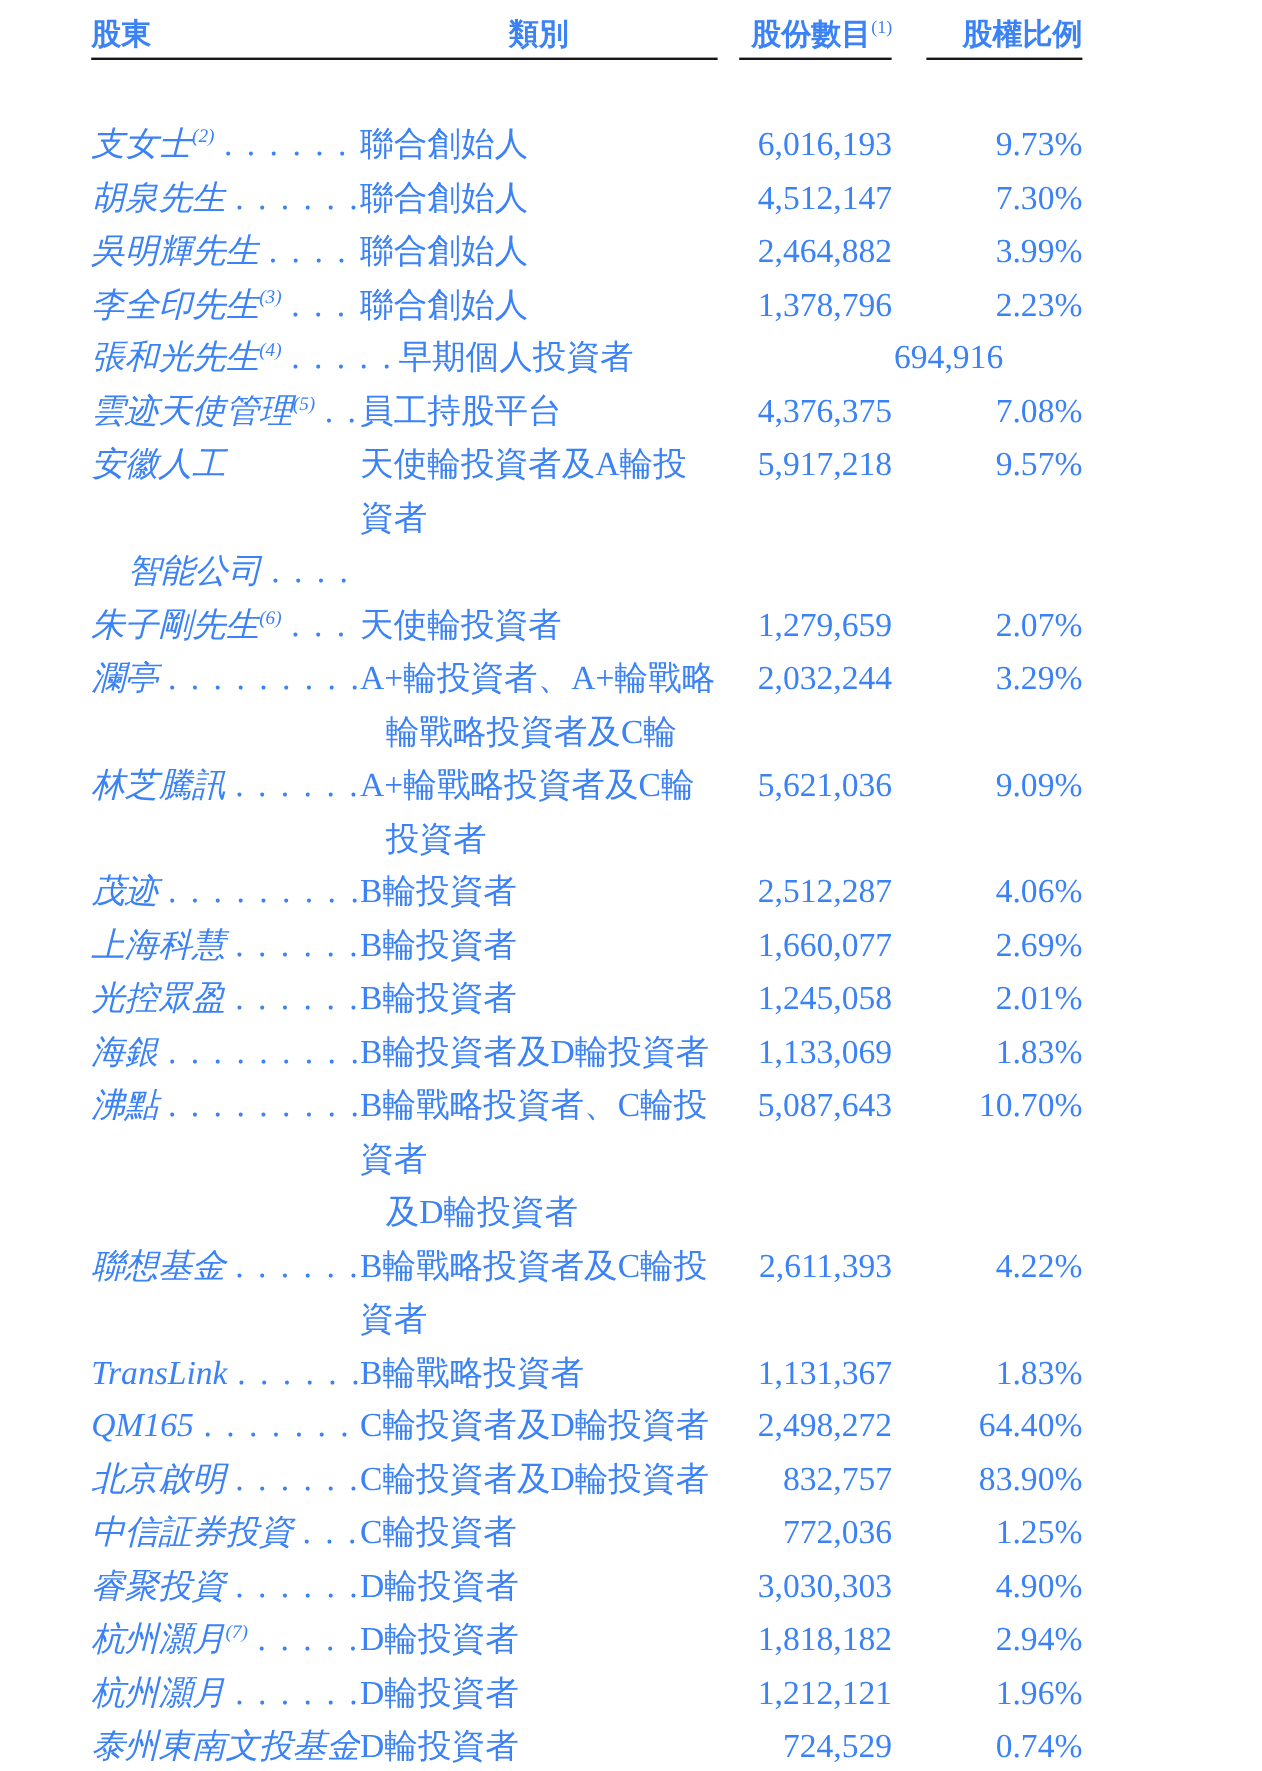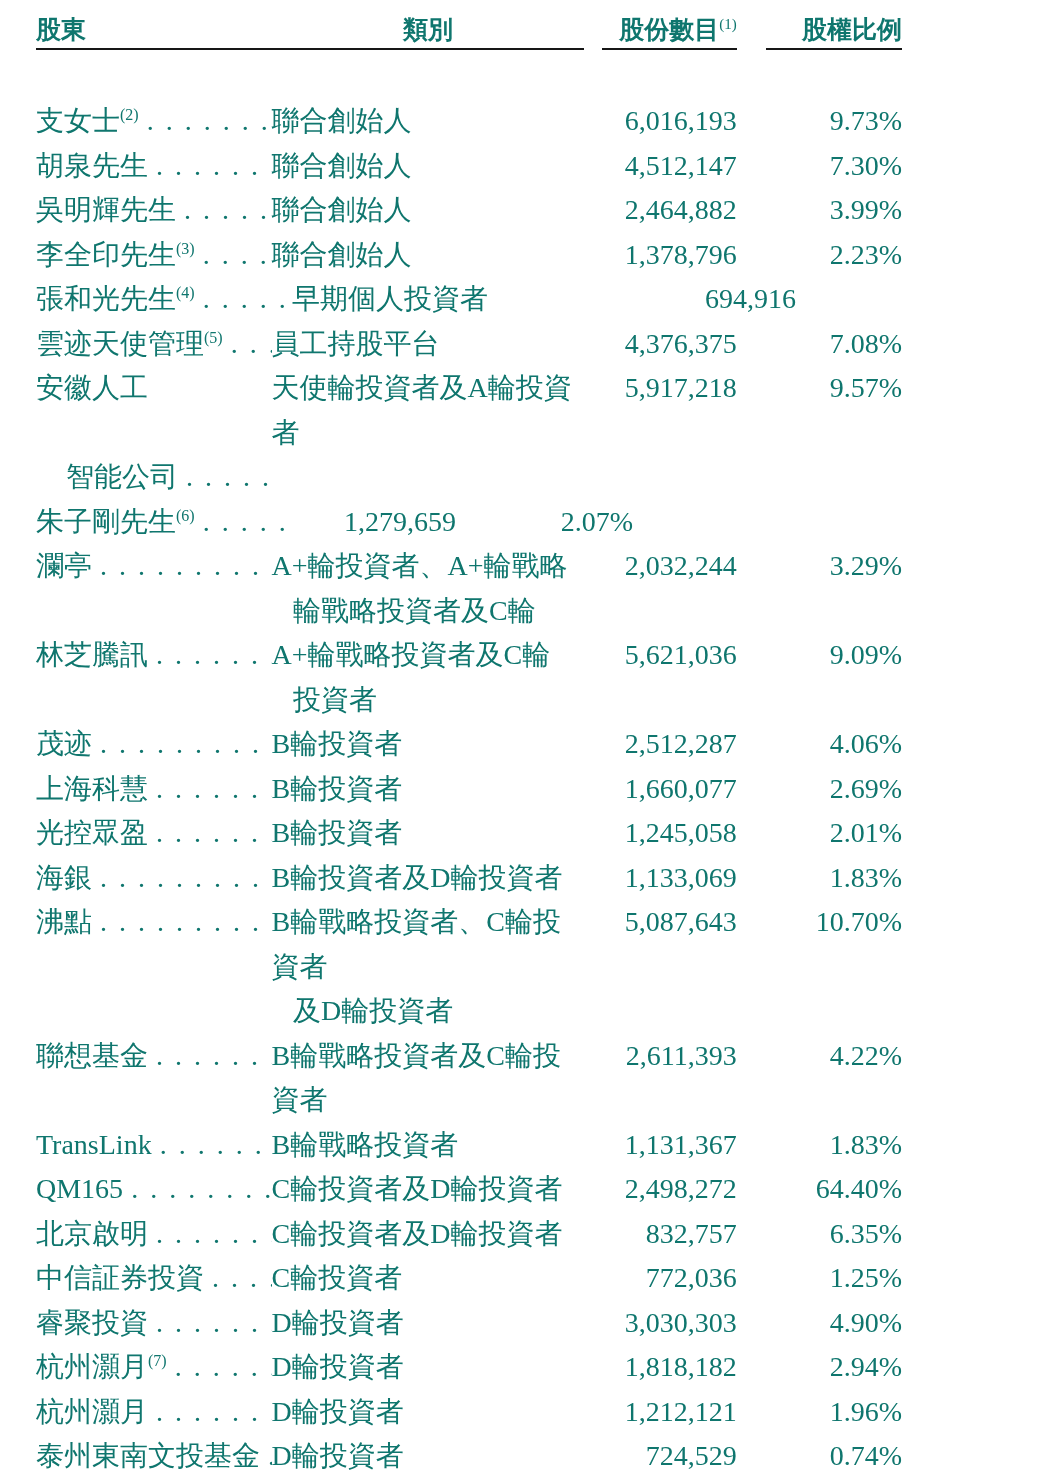--- a/index.html
+++ b/index.html
@@ -1,22 +1,22 @@
 <!DOCTYPE html>
 <html><head>
 <meta charset="utf-8">
 <style>
   html,body{margin:0;padding:0;background:#ffffff;}
   .page{
     position:relative;
     width:919px;height:1476px;
     box-sizing:border-box;
-    padding:14px 17px 0 36px;
+    padding:14px 17px 0 76px;
     overflow:hidden;
-    color:#0f766e;
+    color:#3b82f6;
     font-family:"Liberation Serif","DejaVu Serif",serif;
     font-size:28px;
   }
   .row{display:flex;align-items:baseline;line-height:44.5px;}
   .c1{width:256px;display:flex;align-items:baseline;overflow:hidden;}
   .c2{width:340px;}
   .c3{width:146px;margin-left:18px;text-align:right;}
   .c4{width:148px;margin-left:29px;text-align:right;}
   .thead{line-height:30px;}
   .thead > div{
@@ -26,21 +26,21 @@
     font-weight:bold;
     font-size:25px;
   }
   .thead .c1{display:block;}
   .thead .c2{text-align:center;}
   .thead sup{
     font-family:"Liberation Serif","DejaVu Serif",serif;
     font-weight:normal;font-size:15px;
   }
   .tbody{margin-top:49px;}
-  .nm{white-space:nowrap;}
+  .nm{white-space:nowrap;font-style:italic;}
   .nm sup{font-size:16px;letter-spacing:0;}
   sup{line-height:0;}
   .indent{padding-left:30px;}
   .leader{
     flex:1 1 auto;
     overflow:hidden;
     white-space:nowrap;
     padding-left:8px;
     letter-spacing:2.5px;
   }
@@ -140,20 +140,21 @@
         </div>
         <div class="c2"></div>
         <div class="c3"></div>
         <div class="c4"></div>
       </div>
       <div class="row">
         <div class="c1">
           <span class="nm">朱子剛先生<sup>(6)</sup></span>
           <span class="leader">. . . . . . . . . . . . . . . . . . . . . . . .</span>
         </div>
+        <div class="c2">天使輪投資者</div>
         <div class="c3">1,279,659</div>
         <div class="c4">2.07%</div>
       </div>
       <div class="row">
         <div class="c1">
           <span class="nm">瀾亭</span>
           <span class="leader">. . . . . . . . . . . . . . . . . . . . . . . .</span>
         </div>
         <div class="c2">A+輪投資者、A+輪戰略</div>
         <div class="c3">2,032,244</div>
@@ -258,21 +259,21 @@
         <div class="c3">2,498,272</div>
         <div class="c4">64.40%</div>
       </div>
       <div class="row">
         <div class="c1">
           <span class="nm">北京啟明</span>
           <span class="leader">. . . . . . . . . . . . . . . . . . . . . . . .</span>
         </div>
         <div class="c2">C輪投資者及D輪投資者</div>
         <div class="c3">832,757</div>
-        <div class="c4">6.35%</div>
+        <div class="c4">83.90%</div>
       </div>
       <div class="row">
         <div class="c1">
           <span class="nm">中信証券投資</span>
           <span class="leader">. . . . . . . . . . . . . . . . . . . . . . . .</span>
         </div>
         <div class="c2">C輪投資者</div>
         <div class="c3">772,036</div>
         <div class="c4">1.25%</div>
       </div>

